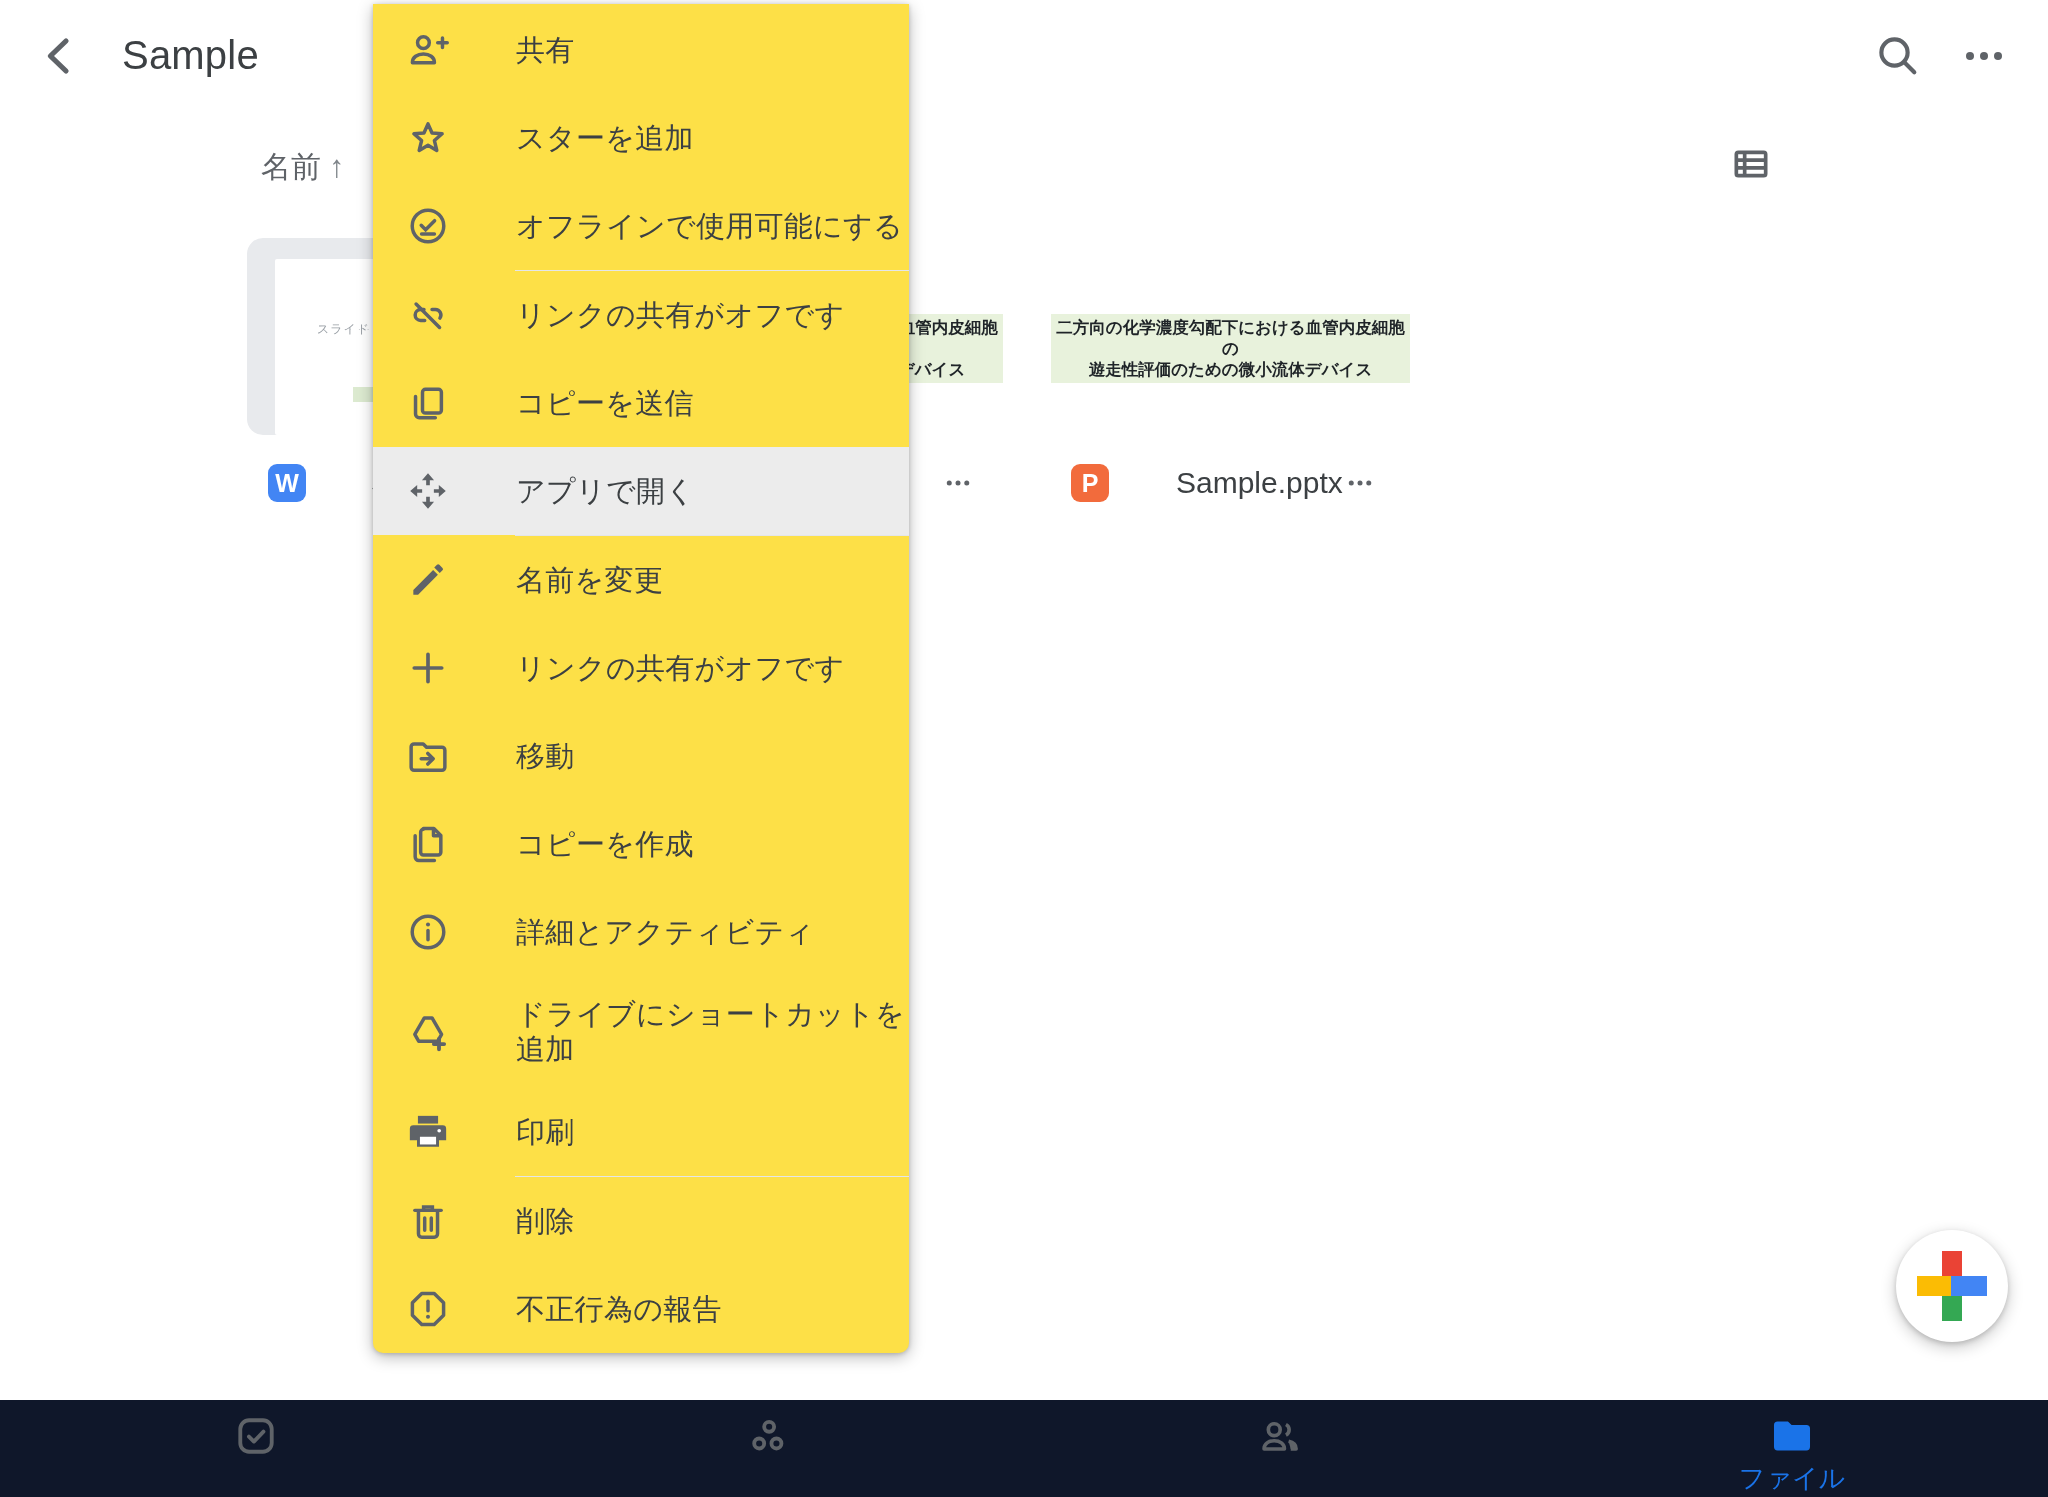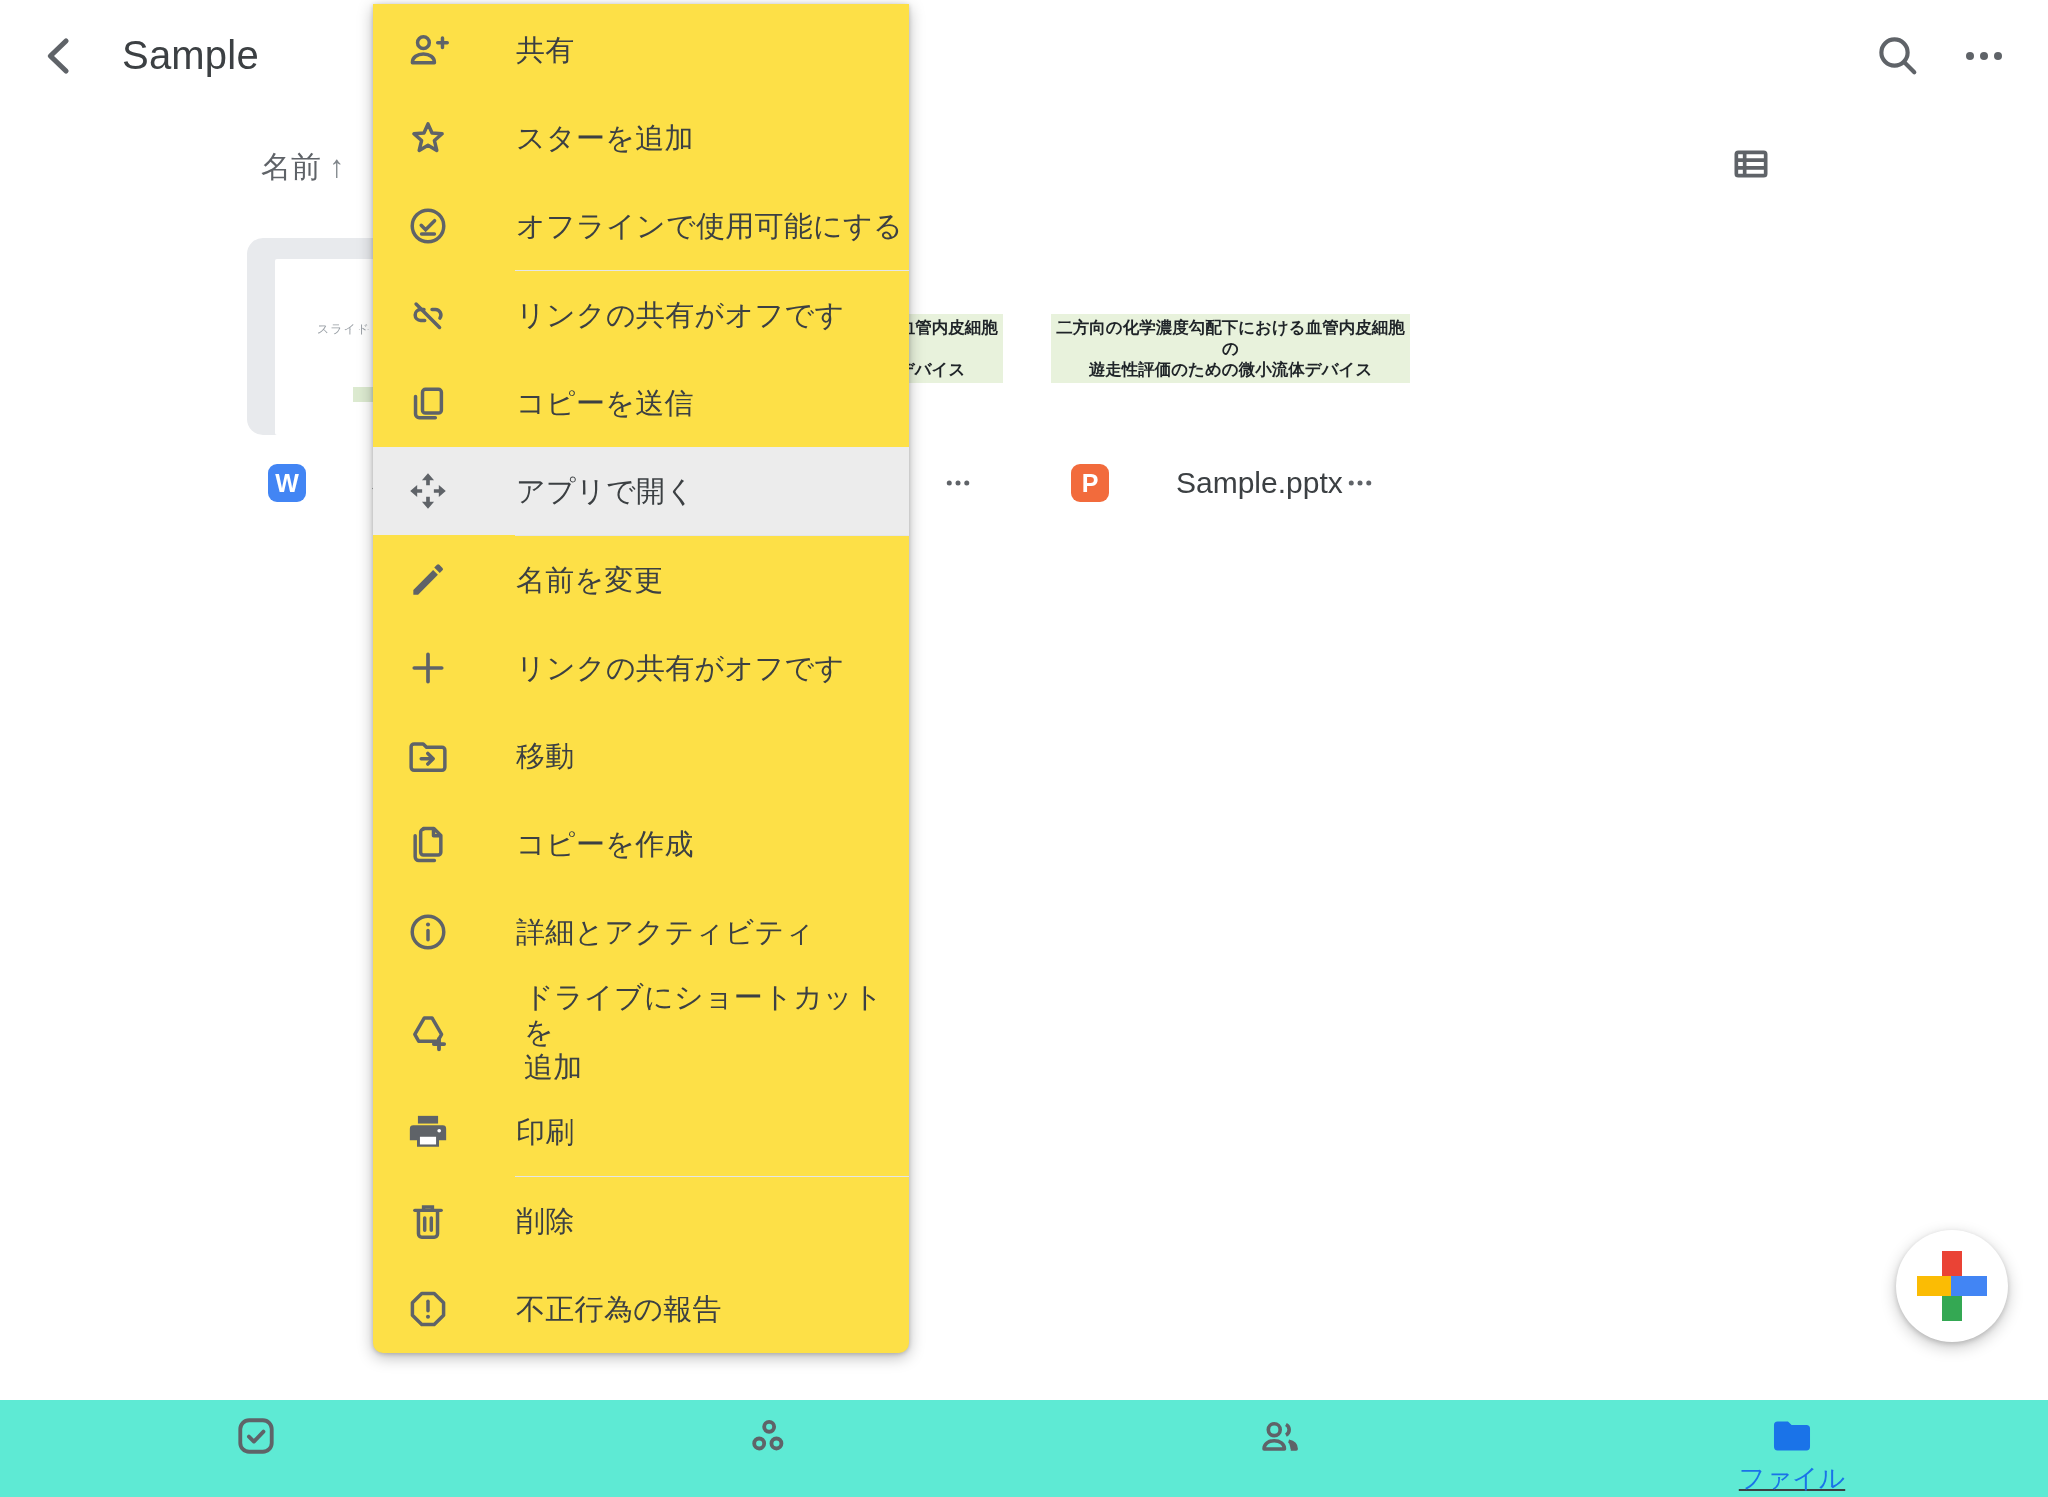--- a/index.html
+++ b/index.html
@@ -39,28 +39,28 @@
   #file3-name{left:1132px;top:466px;}
   .more-btn{width:40px;height:30px;cursor:pointer;}
   #file2-more{left:938px;top:468px;}
   #file3-more{left:1340px;top:468px;}
 
   
   #context-menu{left:373px;top:4px;width:536px;background:#fde047;z-index:30;
       border-radius:0 0 10px 10px;padding-top:2px;
       box-shadow:0 4px 16px rgba(0,0,0,.28),0 1px 4px rgba(0,0,0,.18);}
   .menu-item{display:flex;align-items:center;height:88px;padding-left:33px;cursor:pointer;}
-  .menu-item.tall{height:112px;gap:8px;}
+  .menu-item.tall{height:112px;}
   .menu-item.highlighted{background:#ececec;}
   .mi-icon{width:44px;height:44px;flex:none;}
   .mi-label{margin-left:66px;font-size:29px;color:#3c4043;line-height:35px;letter-spacing:.3px;}
   .menu-divider{height:1px;background:#e4e6e8;margin-left:142px;}
 
   
-  #bottom-nav{left:0;bottom:0;width:2048px;height:97px;background:#5eead4;z-index:10;display:flex;text-decoration:underline;}
+  #bottom-nav{left:0;bottom:0;width:2048px;height:97px;background:#0f172a;z-index:10;display:flex;}
   .nav-item{flex:1;display:flex;flex-direction:column;align-items:center;padding-top:13px;cursor:pointer;}
   .nav-item .icon{width:46px;height:46px;}
   .nav-item.active{color:var(--accent-blue);}
   .nav-label{font-size:26px;color:var(--accent-blue);margin-top:2px;}
 
   
   #fab{left:1896px;top:1230px;width:112px;height:112px;border-radius:50%;background:#fff;z-index:20;
       box-shadow:0 5px 16px rgba(0,0,0,.22),0 2px 5px rgba(0,0,0,.15);cursor:pointer;}
   #fab .arm{position:absolute;}
   #fab-arm-left{left:21px;top:46px;width:36px;height:20px;background:var(--g-yellow);}

